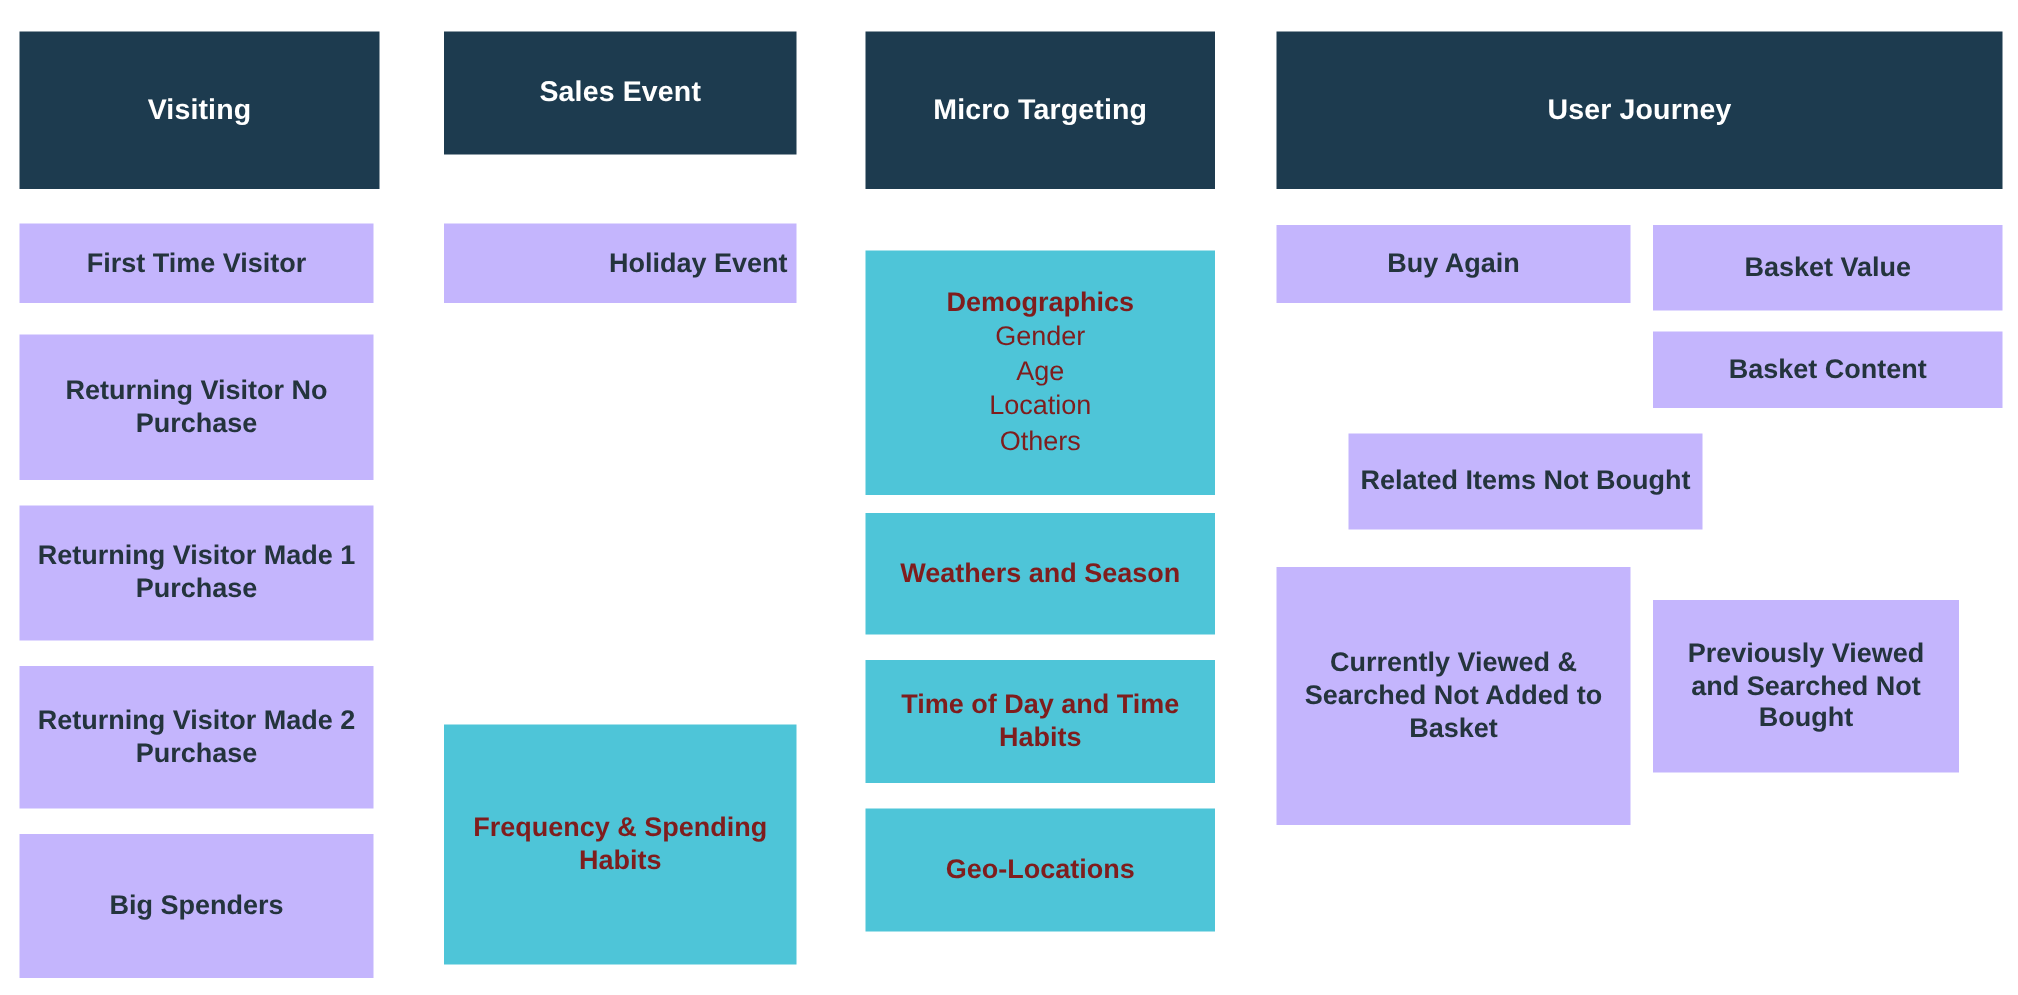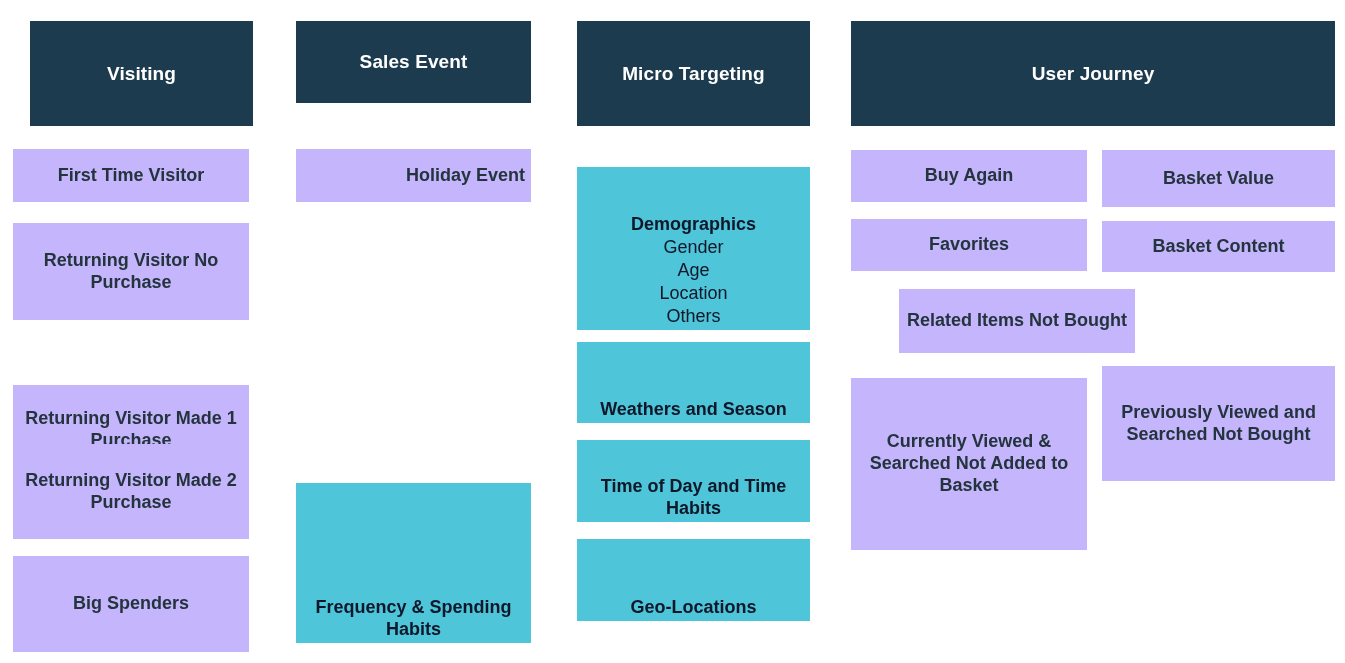--- a/index.html
+++ b/index.html
@@ -35,24 +35,23 @@
     letter-spacing: 0.1px;
   }
   .orange-box {
     background: #c4b5fd;
     color: #24343d;
     font-weight: bold;
     font-size: 18px;
   }
   .teal-box {
     background: #4ec5d8;
-    color: #0f172a;
+    color: #7f1d1d;
     font-weight: bold;
     font-size: 18px;
-    align-items: flex-end;
   }
   .stack {
     display: block;
     width: 100%;
   }
   .stack .title {
     display: block;
     font-weight: bold;
     font-size: 18px;
   }
@@ -61,33 +60,33 @@
     font-weight: normal;
     font-size: 18px;
     line-height: 1.28;
   }
 </style>
 </head>
 <body>
 
 <div id="canvas">
 
-  <div class="box header-box" style="left:30px; top:21px; width:223px; height:105px;">
+  <div class="box header-box" style="left:13px; top:21px; width:240px; height:105px;">
     <span>Visiting</span>
   </div>
 
   <div class="box orange-box" style="left:13px; top:149px; width:236px; height:53px;">
     <span>First Time Visitor</span>
   </div>
 
   <div class="box orange-box" style="left:13px; top:223px; width:236px; height:97px;">
     <span>Returning Visitor No Purchase</span>
   </div>
 
-  <div class="box orange-box" style="left:13px; top:337px; width:236px; height:90px;margin-top:48px;">
+  <div class="box orange-box" style="left:13px; top:337px; width:236px; height:90px;">
     <span>Returning Visitor Made  1 Purchase</span>
   </div>
 
   <div class="box orange-box" style="left:13px; top:444px; width:236px; height:95px;">
     <span>Returning Visitor Made  2 Purchase</span>
   </div>
 
   <div class="box orange-box" style="left:13px; top:556px; width:236px; height:96px;">
     <span>Big Spenders</span>
   </div>
@@ -131,37 +130,34 @@
   </div>
 
   <div class="box header-box" style="left:851px; top:21px; width:484px; height:105px;">
     <span>User Journey</span>
   </div>
 
   <div class="box orange-box" style="left:851px; top:150px; width:236px; height:52px;">
     <span>Buy Again</span>
   </div>
 
-  <div class="box orange-box" style="left:851px; top:219px; width:236px; height:52px;">
-    <span>Favorites</span>
-  </div>
 
   <div class="box orange-box" style="left:851px; top:289px; width:236px; height:64px;margin-left:48px;">
     <span>Related Items Not Bought</span>
   </div>
 
   <div class="box orange-box" style="left:851px; top:378px; width:236px; height:172px;">
     <span>Currently Viewed &amp; Searched Not Added to Basket</span>
   </div>
 
   <div class="box orange-box" style="left:1102px; top:150px; width:233px; height:57px;">
     <span>Basket Value</span>
   </div>
 
   <div class="box orange-box" style="left:1102px; top:221px; width:233px; height:51px;">
     <span>Basket Content</span>
   </div>
 
-  <div class="box orange-box" style="left:1102px; top:366px; width:233px; height:115px;">
+  <div class="box orange-box" style="left:1102px; top:400px; width:204px; height:115px;">
     <span>Previously Viewed and Searched Not Bought</span>
   </div>
 
 </div>
 
 </body></html>

